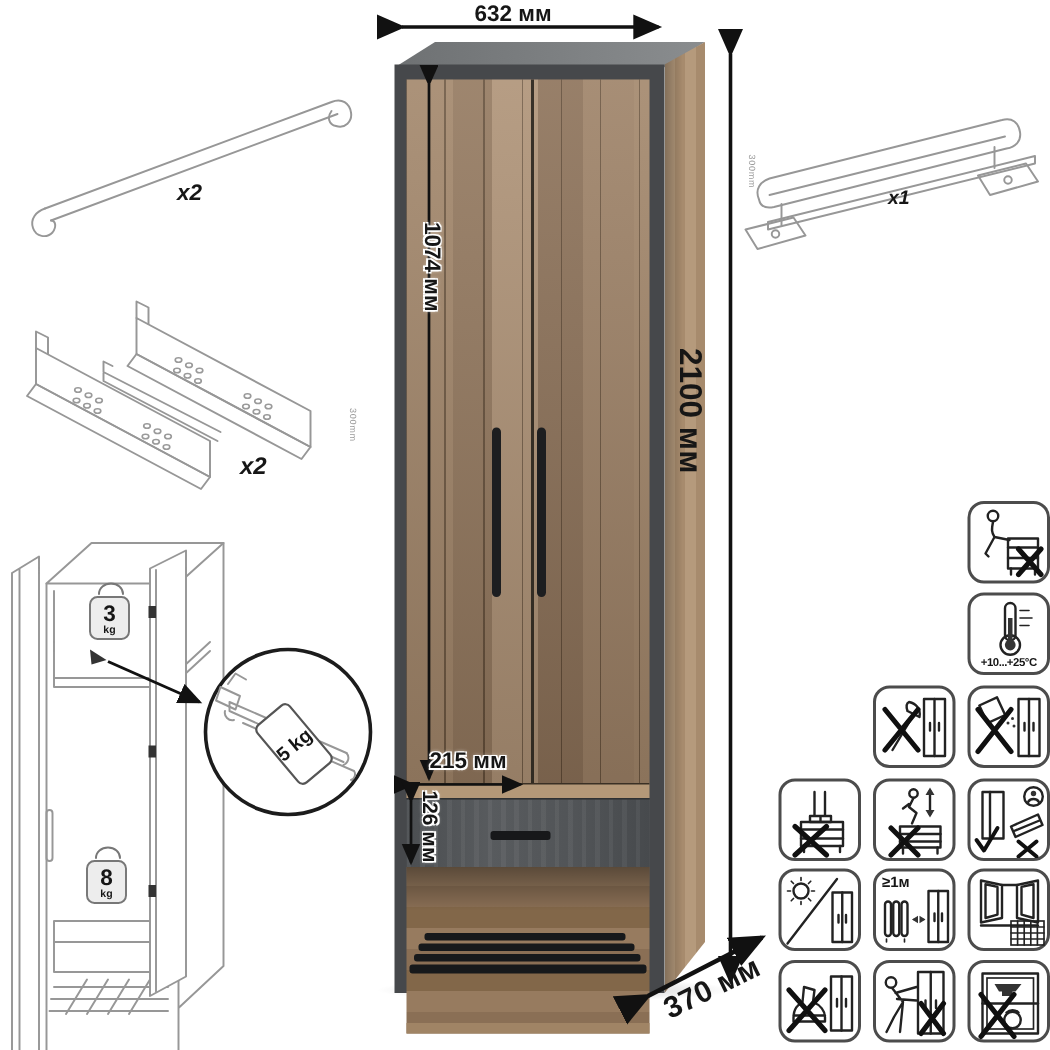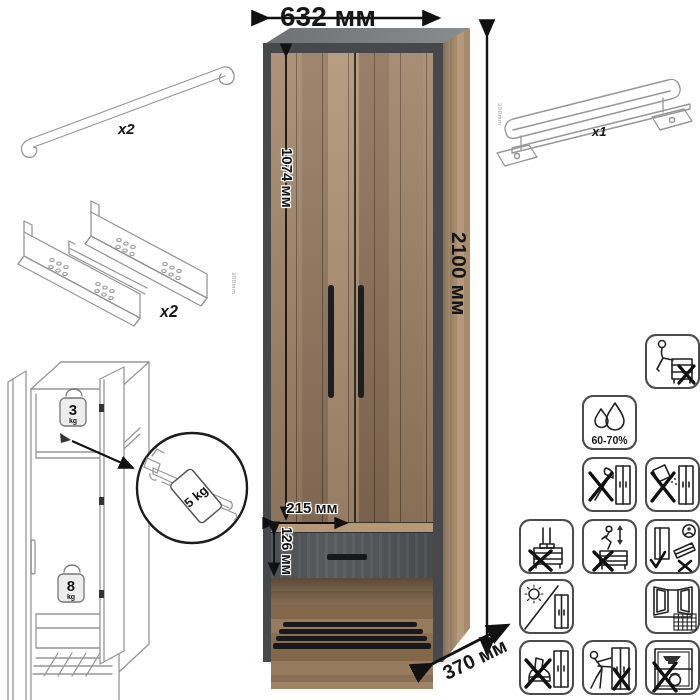--- a/index.html
+++ b/index.html
@@ -192,21 +192,21 @@
         <path class="la" d="M153,468 L231,502 M153,474 L229,508 M153,468 L153,474"></path>
         <path class="la" d="M231,502 a5,5 0 0 1 -2,8 M150,474 a5,5 0 0 0 6,6"></path>
         <path class="la" d="M162,482 L236,514 M236,514 a4,4 0 0 1 -2,6"></path>
       </g>
       <g transform="rotate(-40 196 496)">
         <rect x="182" y="471" width="28" height="50" rx="4" fill="#fff" stroke="#555" stroke-width="1.5"></rect>
       </g>
     </g>
   </svg>
 
-  <div class="abs dim" style="left:280px;top:1px;width:150px;text-align:left;font-size:28px;z-index:7">632 мм</div>
+  <div class="abs dim" style="left:267px;top:1px;width:150px;text-align:center;font-size:15px;z-index:7">632 мм</div>
   <div class="abs dim vtext" style="left:447px;top:232px;font-size:21px;z-index:7">2100 мм</div>
   <div class="abs dim vtext halo" style="left:279px;top:148px;font-size:15px;z-index:7">1074 мм</div>
   <div class="abs dim halo" style="left:272px;top:499px;width:80px;text-align:center;font-size:15px;z-index:7">215 мм</div>
   <div class="abs dim vtext halo" style="left:279px;top:527px;font-size:14px;z-index:7">126 мм</div>
   <div class="abs dim" style="left:420px;top:648px;width:110px;text-align:center;font-size:20px;transform:rotate(-26deg);z-index:7">370 мм</div>
 
   <div class="abs qty" style="left:118px;top:120px;font-size:15px;z-index:7">x2</div>
   <div class="abs qty" style="left:160px;top:303px;font-size:16px;z-index:7">x2</div>
   <div class="abs mm-note" style="left:237px;top:272px;z-index:7">300mm</div>
   <div class="abs qty" style="left:592px;top:124px;font-size:13px;z-index:7">x1</div>
@@ -221,26 +221,29 @@
   <div class="cell" style="left:645px;top:334px">
     <svg viewBox="0 0 50 50" width="50" height="50">
       <rect class="pl" x="24" y="22" width="20" height="20"></rect>
       <path class="pl" d="M24,28 h20 M24,35 h20 M26,42 v4 M42,42 v4"></path>
       <circle class="pl" cx="14" cy="7" r="3.5"></circle>
       <path class="pl" d="M14,11 C13,16 13,18 15,21 L25,23 M15,21 L9,32 L11,34"></path>
       <path class="px" d="M31,29 L46,46 M46,29 L31,46"></path>
     </svg>
   </div>
 
-  <div class="cell" style="left:582px;top:395px">
-    <svg viewBox="0 0 50 50" width="50" height="50">
-      <path class="pl" d="M30,5 C25,13 21,17 21,23 a9,9 0 0 0 18,0 C39,17 35,13 30,5 Z"></path>
-      <path class="pl" d="M16,11 C13,16 10,19 10,23 a6.5,6.5 0 0 0 13,0 C23,19 19,16 16,11 Z"></path>
-    </svg>
-    <div class="icon-lab">60-70%</div>
+  <div class="cell" style="left:645px;top:395px">
+    <svg viewBox="0 0 50 50" width="50" height="50">
+      <rect class="pl" x="22" y="4" width="7" height="25" rx="3.5"></rect>
+      <circle class="pl" cx="25.5" cy="32" r="6.5"></circle>
+      <rect class="fill-d" x="24" y="14" width="3" height="15"></rect>
+      <circle class="fill-d" cx="25.5" cy="32" r="3.6"></circle>
+      <path class="pt" d="M32,9 h6 M32,14 h8 M32,19 h6"></path>
+    </svg>
+    <div class="icon-lab small">+10...+25°C</div>
   </div>
 
   <div class="cell" style="left:582px;top:457px">
     <svg viewBox="0 0 50 50" width="50" height="50">
       <rect class="pl" x="31" y="6" width="14" height="38"></rect>
       <path class="pl" d="M38,6 V44 M35,22 v5 M41,22 v5"></path>
       <path class="pl" d="M10,40 L25,15"></path>
       <path class="pl" d="M21,8 C26,9 29,13 28,18 L20,14 C19,11 19,9 21,8 Z"></path>
       <path class="px" d="M5,13 L27,40 M27,13 L5,40"></path>
     </svg>
@@ -292,20 +295,33 @@
 
   <div class="cell" style="left:519px;top:579px">
     <svg viewBox="0 0 50 50" width="50" height="50">
       <circle class="pl" cx="12" cy="12" r="5"></circle>
       <path class="pt" d="M12,3 V5 M12,19 V21 M3,12 H5 M19,12 H21 M5.5,5.5 L7,7 M17,17 L18.5,18.5 M18.5,5.5 L17,7 M7,17 L5.5,18.5"></path>
       <path class="pl" d="M3,47 L36,4"></path>
       <rect class="pl" x="33" y="13" width="13" height="33"></rect>
       <path class="pl" d="M39.5,13 V46 M37,28 v5 M42,28 v5"></path>
     </svg>
   </div>
+  <div class="cell" style="left:582px;top:579px">
+    <svg viewBox="0 0 50 50" width="50" height="50">
+      <rect class="pl" x="5" y="19" width="4" height="23" rx="2"></rect>
+      <rect class="pl" x="10.5" y="19" width="4" height="23" rx="2"></rect>
+      <rect class="pl" x="16" y="19" width="4" height="23" rx="2"></rect>
+      <path class="pt" d="M6,44 v2 M18,44 v2"></path>
+      <path class="pt" stroke-dasharray="2.5,2.5" d="M24,31 H31"></path>
+      <path class="fill-d" d="M23,31 l4,-2.5 v5 z M32,31 l-4,-2.5 v5 z"></path>
+      <rect class="pl" x="34" y="12" width="13" height="34"></rect>
+      <path class="pl" d="M40.5,12 V46 M38,27 v5 M43,27 v5"></path>
+    </svg>
+    <div class="icon-lab top">≥1м</div>
+  </div>
   <div class="cell" style="left:645px;top:579px">
     <svg viewBox="0 0 50 50" width="50" height="50">
       <path class="pl" d="M6,5 L20,8 L20,30 L6,33 Z M9,7.5 L17,9.3 L17,27.7 L9,30 Z"></path>
       <path class="pl" d="M44,5 L30,8 L30,30 L44,33 Z M41,7.5 L33,9.3 L33,27.7 L41,30 Z"></path>
       <path class="pl" d="M20,8 H30 M6,35 H44"></path>
       <rect class="pt" x="26" y="32" width="22" height="16"></rect>
       <path class="pt" d="M30.4,32 V48 M34.8,32 V48 M39.2,32 V48 M43.6,32 V48 M26,36 H48 M26,40 H48 M26,44 H48"></path>
     </svg>
   </div>
 

